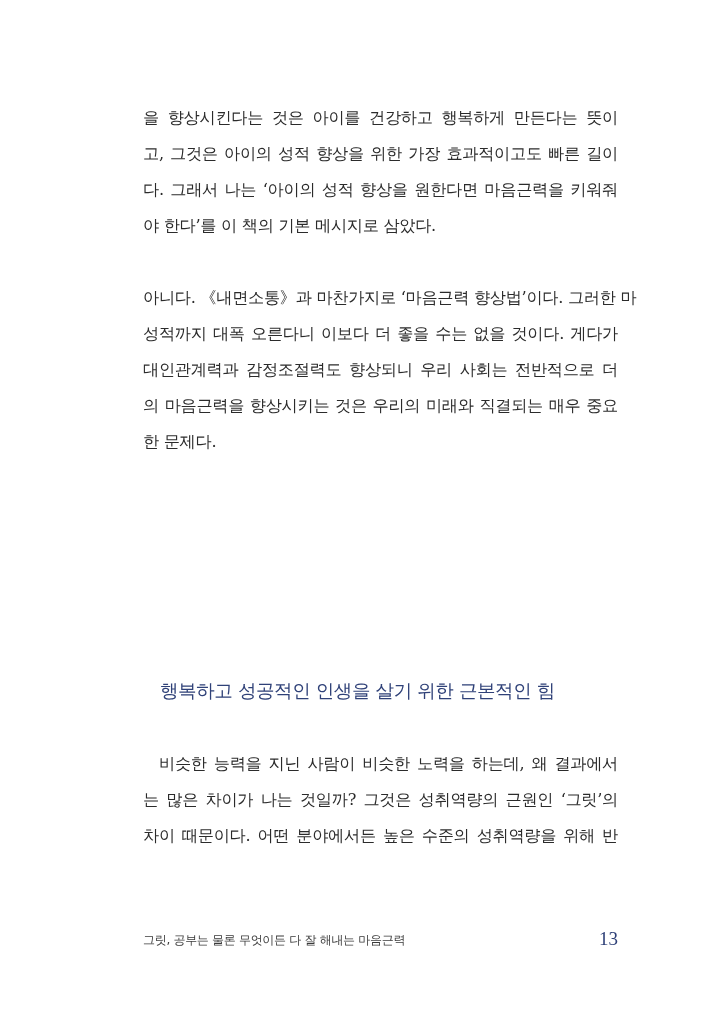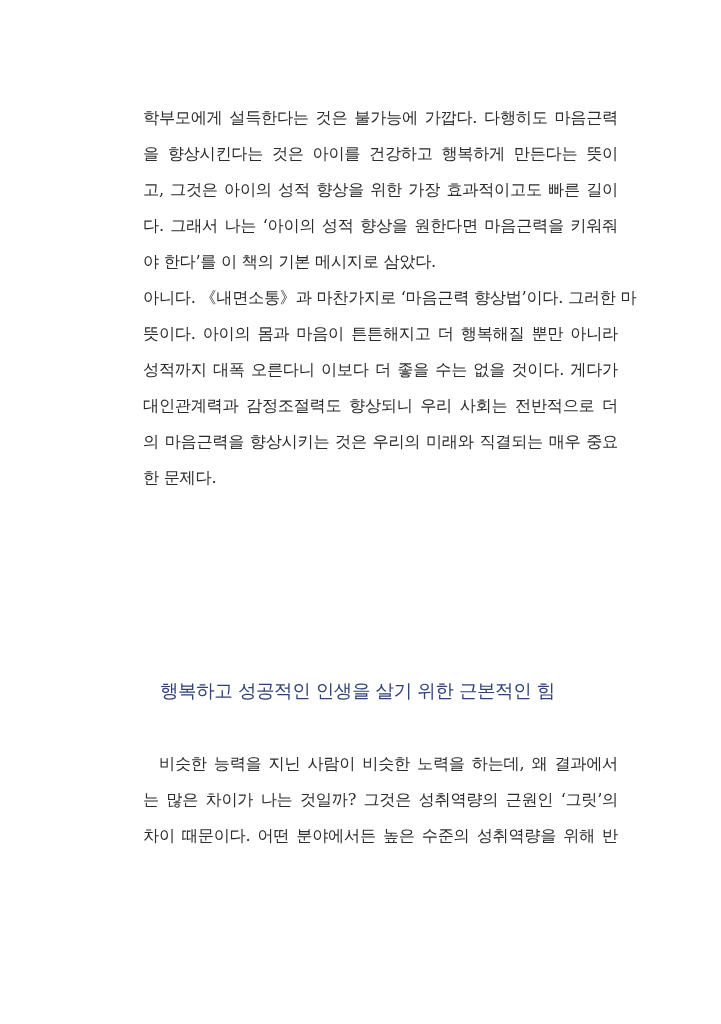--- a/index.html
+++ b/index.html
@@ -83,38 +83,40 @@
     font-size: 19px;
     color: #2f4178;
   }
 </style>
 </head>
 <body>
 
 <div class="page">
 
   <div class="body-text" id="block1">
-    <span class="line">학부모에게 설득한다는 것은 불가능에 가깝다. 다행히도 마음근력</span>
     <span class="line">을 향상시킨다는 것은 아이를 건강하고 행복하게 만든다는 뜻이</span>
     <span class="line">고, 그것은 아이의 성적 향상을 위한 가장 효과적이고도 빠른 길이</span>
     <span class="line">다. 그래서 나는 ‘아이의 성적 향상을 원한다면 마음근력을 키워줘</span>
     <span class="line last">야 한다’를 이 책의 기본 메시지로 삼았다.</span>
   </div>
 
   <div class="body-text" id="block2">
     <span class="line">아니다. 《내면소통》과 마찬가지로 ‘마음근력 향상법’이다. 그러한 마</span>
-    <span class="line">뜻이다. 아이의 몸과 마음이 튼튼해지고 더 행복해질 뿐만 아니라</span>
     <span class="line">성적까지 대폭 오른다니 이보다 더 좋을 수는 없을 것이다. 게다가</span>
     <span class="line">대인관계력과 감정조절력도 향상되니 우리 사회는 전반적으로 더</span>
     <span class="line">의 마음근력을 향상시키는 것은 우리의 미래와 직결되는 매우 중요</span>
     <span class="line last">한 문제다.</span>
   </div>
 
   <div class="heading">행복하고 성공적인 인생을 살기 위한 근본적인 힘</div>
 
   <div class="body-text" id="block3">
     <span class="line indent">비슷한 능력을 지닌 사람이 비슷한 노력을 하는데, 왜 결과에서</span>
     <span class="line">는 많은 차이가 나는 것일까? 그것은 성취역량의 근원인 ‘그릿’의</span>
     <span class="line">차이 때문이다. 어떤 분야에서든 높은 수준의 성취역량을 위해 반</span>
   </div>
 
+  <div class="footer">
+    <span class="footer-title">그릿, 공부는 물론 무엇이든 다 잘 해내는 마음근력</span>
+    <span class="page-number">13</span>
+  </div>
 
 </div>
 
 </body></html>

